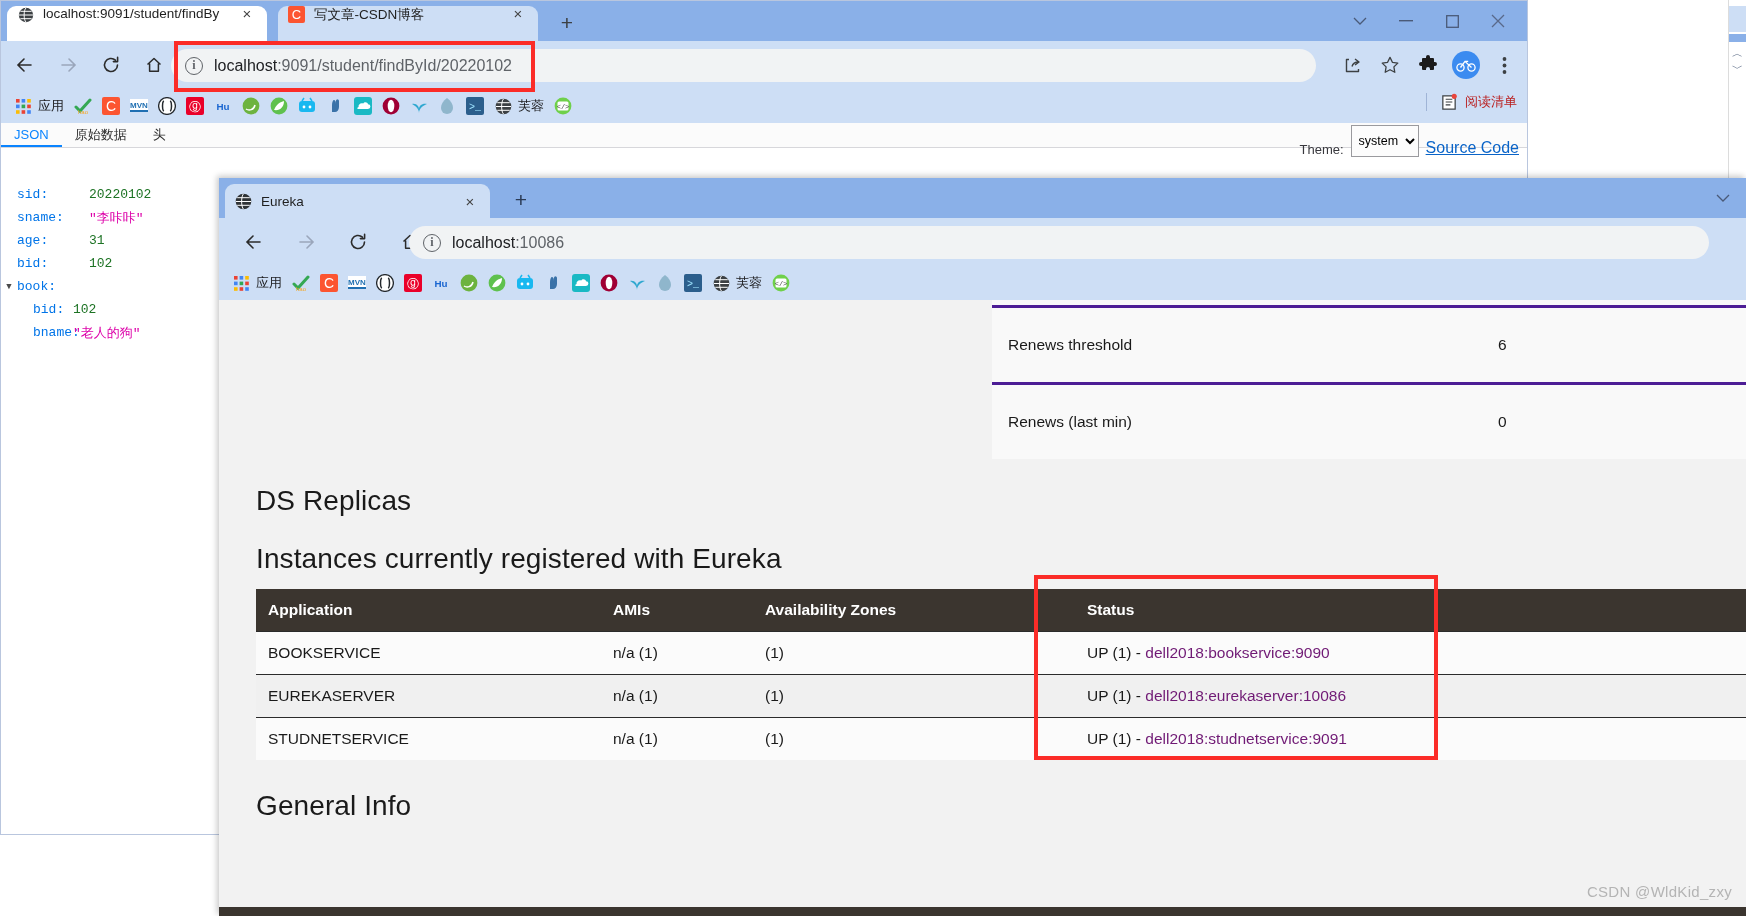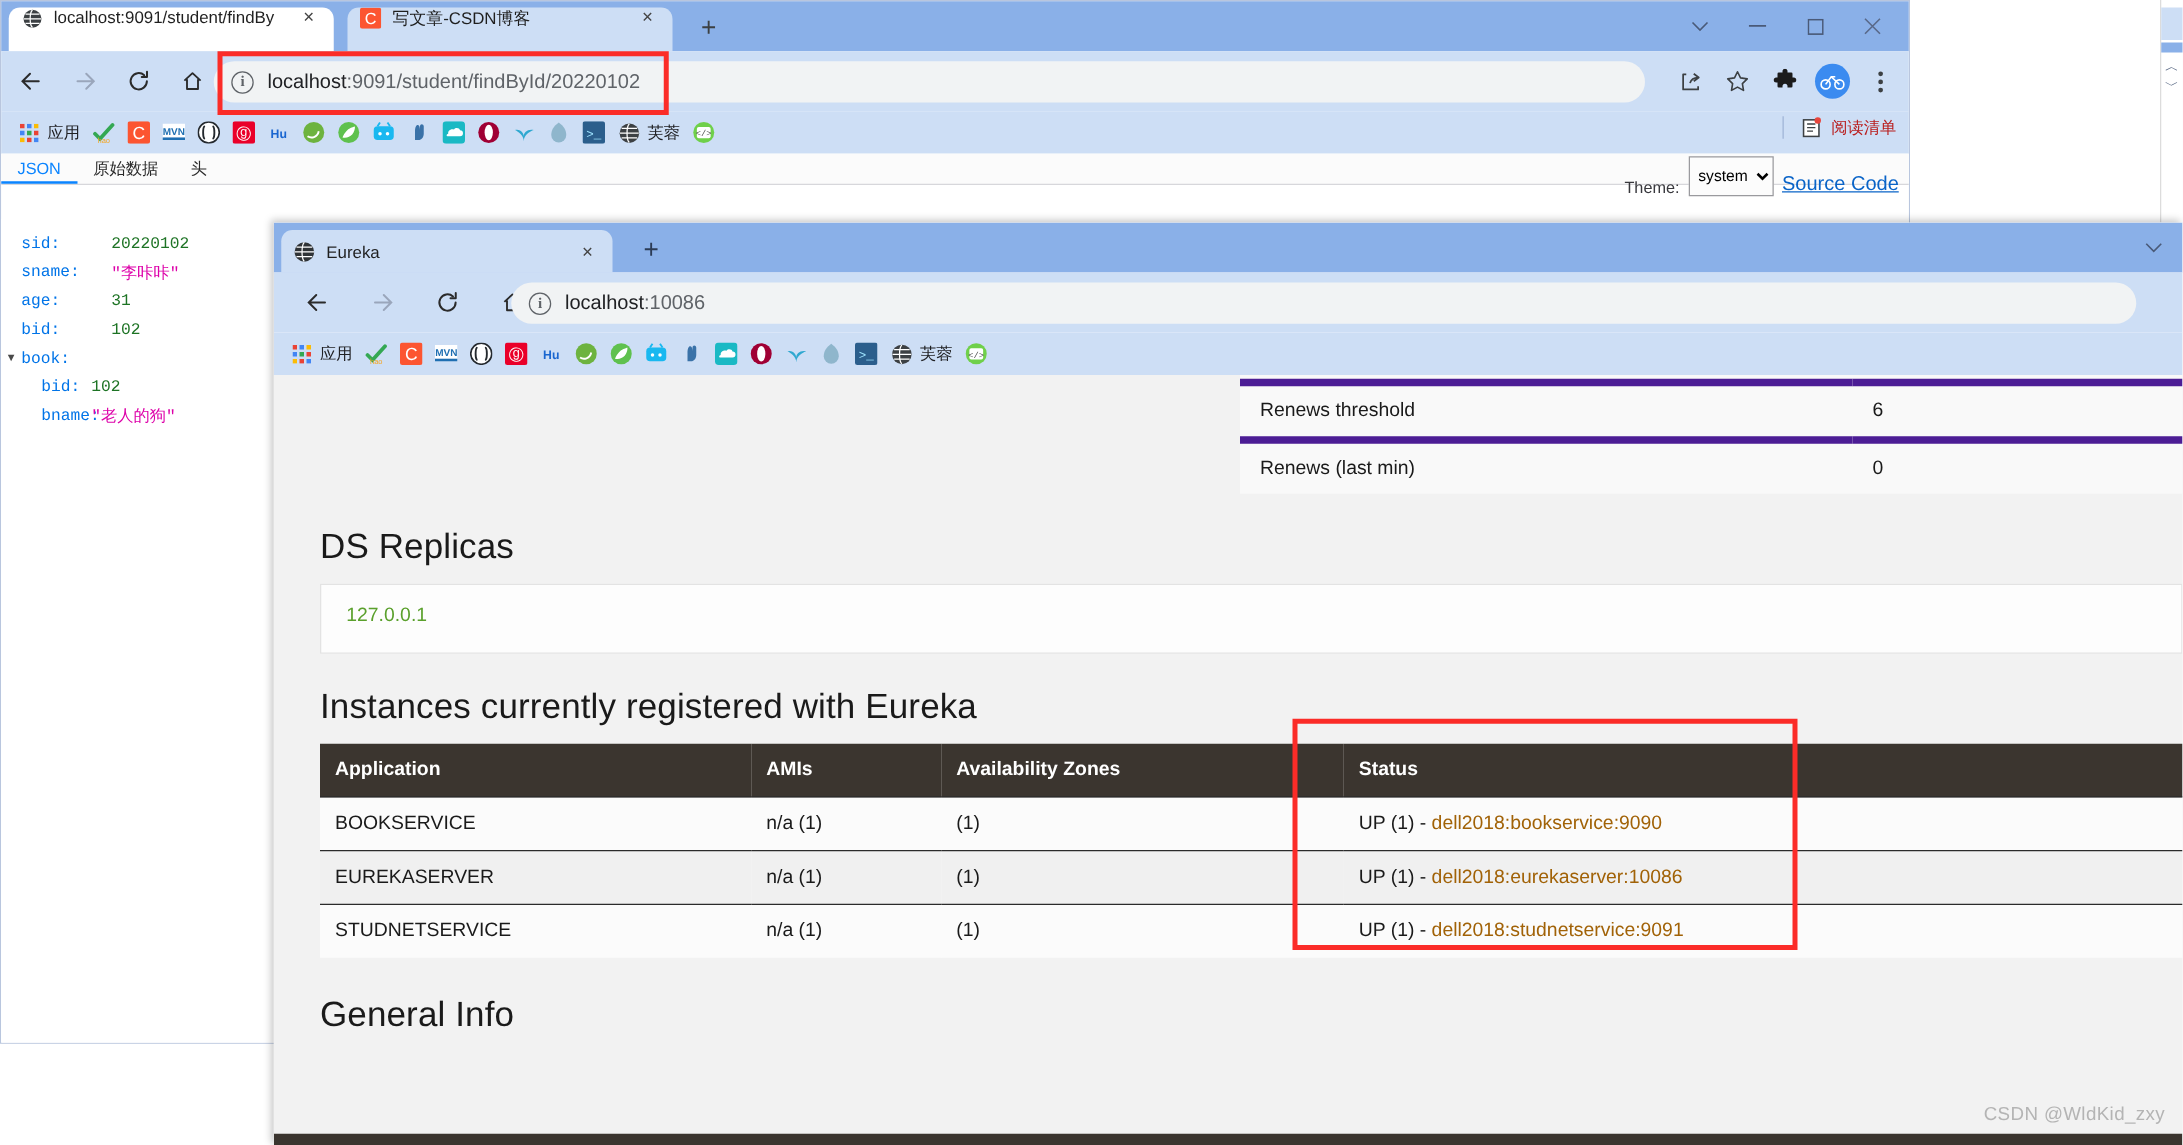--- a/index.html
+++ b/index.html
@@ -261,22 +261,22 @@
     border-collapse: collapse;
     background: #fff;
     font-size: 15.5px;
   }
   .ek-stat-tbl {
     margin-left: 756px;
     width: 820px;
     background: #f9f9f9;
   }
   .ek-stat-tbl td {
-    padding: 11px 16px;
-    border-top: 6px solid #4c1d95;
+    padding: 28px 16px;
+    border-top: 3px solid #4c1d95;
     color: #1a1a1a;
   }
   .ek-stat-tbl td.num { width: 330px; }
 
   h1.ek-h {
     font-size: 28px; font-weight: 400; color: #1a1a1a;
     margin: 26px 0 14px 20px;
     letter-spacing: .1px;
   }
   .ek-replicas {
@@ -304,21 +304,21 @@
     padding: 12px 12px;
     border-top: 1px solid #2b2b2b;
     color: #1a1a1a;
   }
   #ek-instances tbody tr:nth-child(odd)  td { background: #fbfbfb; }
   #ek-instances tbody tr:nth-child(even) td { background: #f0f0f0; }
   .col-app { width: 345px; }
   .col-ami { width: 152px; }
   .col-az  { width: 322px; }
   .ek-up { color: #1a1a1a; }
-  .ek-link { color: #a16207; text-decoration: none; }
+  .ek-link { color: #701a75; text-decoration: none; }
 
   
   #red-box-status {
     position: absolute; left: 1034px; top: 575px;
     width: 404px; height: 185px;
     border: 4px solid #fb2c28;
     z-index: 30; pointer-events: none;
   }
 
   #watermark {
@@ -930,23 +930,20 @@
             <td class="num">6</td>
           </tr>
           <tr>
             <td>Renews (last min)</td>
             <td class="num">0</td>
           </tr>
         </tbody>
       </table>
 
       <h1 class="ek-h">DS Replicas</h1>
-      <div class="ek-replicas">
-        <a href="#">127.0.0.1</a>
-      </div>
 
       <h1 class="ek-h">Instances currently registered with Eureka</h1>
 
       <table id="ek-instances">
         <thead>
           <tr>
             <th class="col-app">Application</th>
             <th class="col-ami">AMIs</th>
             <th class="col-az">Availability Zones</th>
             <th>Status</th>

